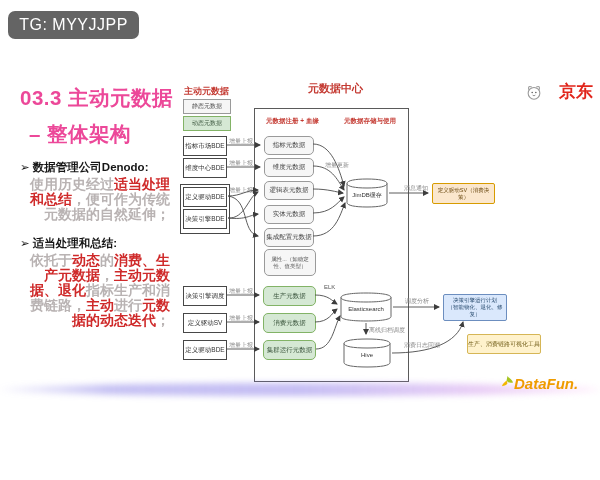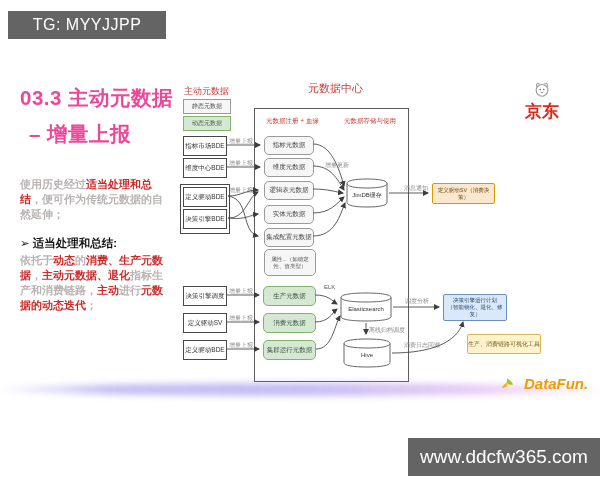--- a/index.html
+++ b/index.html
@@ -3,30 +3,30 @@
 <meta charset="utf-8">
 <style>
   html,body { margin:0; padding:0; }
   #page {
     position:relative; width:600px; height:480px; background:#ffffff;
     font-family:"Liberation Sans","DejaVu Sans",sans-serif; overflow:hidden;
   }
   
   .badge { position:absolute; background:#646464; color:#fff;
            display:flex; align-items:center; justify-content:center; }
-  #tg-badge { left:8px; top:11px; width:158px; height:28px; font-size:16px; letter-spacing:0.5px; }
+  #tg-badge { left:8px; top:11px; width:131px; height:28px; font-size:16px; letter-spacing:0.5px;border-radius:7px; }
   #url-badge { left:408px; top:438px; width:192px; height:38px; font-size:19px; }
   
   .title { position:absolute; font-weight:bold; color:#ec4899; font-size:20.5px; letter-spacing:0.5px; }
   .bullet-header { position:absolute; font-weight:bold; color:#151515; font-size:11.5px; }
-  .bullet-body { position:absolute; width:150px; font-size:11px; line-height:15px; font-weight:bold; }
+  .bullet-body { position:absolute; width:150px; font-size:14px; line-height:15px; font-weight:bold;text-align:right; }
   .seg-gray { color:#b9b3b3; }
   .seg-red { color:#cf2a2a; }
   
-  .dred { position:absolute; color:#c43a32; font-weight:normal; white-space:nowrap; }
+  .dred { position:absolute; color:#c43a32; font-weight:bold; white-space:nowrap; }
   #center-box { position:absolute; left:254px; top:108px; width:153px; height:272px;
                 border:1px solid #5a5a5a; background:#fff; }
   .srcbox { position:absolute; width:42px; height:18px; border:1px solid #474747; background:#fff;
             font-size:6.5px; color:#333; display:flex; align-items:center; justify-content:center;
             text-align:center; z-index:2; }
   .groupbox { position:absolute; left:180px; top:184px; width:48px; height:48px;
               border:1px solid #474747; background:#fff; z-index:1; }
   .metabox { position:absolute; left:264px; width:48px; height:17px; border:1px solid #9a9a9a;
              background:#f6f6f6; border-radius:5px; font-size:6.5px; color:#444;
              display:flex; align-items:center; justify-content:center; text-align:center; z-index:2; }
@@ -46,43 +46,43 @@
   .orangebox { position:absolute; left:432px; top:183px; width:61px; height:19px; border:1px solid #d79b00;
                background:#fbe7cd; border-radius:2px; font-size:5.5px; line-height:7px; color:#6b4a12;
                display:flex; align-items:center; justify-content:center; text-align:center; z-index:2; }
   .bluebox { position:absolute; left:443px; top:294px; width:62px; height:25px; border:1px solid #6c8ebf;
              background:#dae8fc; border-radius:2px; font-size:5.5px; line-height:7px; color:#274a6e;
              display:flex; flex-direction:column; align-items:center; justify-content:center;
              text-align:center; z-index:2; }
   .yellowbox { position:absolute; left:467px; top:334px; width:72px; height:18px; border:1px solid #d6b656;
                background:#fff2cc; border-radius:2px; font-size:6px; color:#6e5a14;
                display:flex; align-items:center; justify-content:center; text-align:center; z-index:2; }
-  #jd-logo { position:absolute; left:525px; top:80px; display:flex; align-items:center; gap:2px; z-index:2;flex-direction:column; }
+  #jd-logo { position:absolute; left:525px; top:80px; display:flex; align-items:center; gap:16px; z-index:2; }
   #jd-logo .jd-text { color:#e1251b; font-weight:bold; font-size:17px; }
-  #datafun-logo { position:absolute; left:501px; top:375px; display:flex; align-items:center; gap:10px;
+  #datafun-logo { position:absolute; left:501px; top:375px; display:flex; gap:0;
                   font-style:italic; font-weight:bold; font-size:15px; color:#ef9c00; z-index:3; }
   #wave { position:absolute; left:0px; top:383px; width:600px; height:13px; border-radius:50%;
           background:linear-gradient(90deg, rgba(120,110,225,0.05), rgba(125,115,228,0.45) 18%,
                      rgba(140,125,232,0.5) 50%, rgba(215,165,238,0.55) 80%, rgba(255,205,245,0.35));
           filter:blur(3px); z-index:1; }
   #edges { position:absolute; left:0; top:0; z-index:4; pointer-events:none; }
 </style>
 </head>
 <body>
 
 <div id="page">
 
   <div id="tg-badge" class="badge">TG: MYYJJPP</div>
-  <div id="url-badge" class="badge">www.ddcfw365.com</div>
 
   <div id="wave"></div>
 
   <div class="title" style="left:20px; top:84px;">03.3 主动元数据</div>
-  <div class="title" style="left:29px; top:120px;">– 增量上报</div>
-
+  <div class="title" style="left:29px; top:120px;">– 整体架构</div>
+
+  <div class="bullet-header" style="left:20px; top:160px;">➢ 数据管理公司Denodo:</div>
   <div class="bullet-body" style="left:20px; top:177px;">
     <span class="seg-gray">使用历史经过</span><span class="seg-red">适当处理和总结</span><span class="seg-gray">，便可作为传统元数据的自然延伸；</span>
   </div>
 
   <div class="bullet-header" style="left:20px; top:236px;">➢ 适当处理和总结:</div>
   <div class="bullet-body" style="left:20px; top:253px;">
     <span class="seg-gray">依托于</span><span class="seg-red">动态</span><span class="seg-gray">的</span><span class="seg-red">消费、生产元数据</span><span class="seg-gray">，</span><span class="seg-red">主动元数据、退化</span><span class="seg-gray">指标生产和消费链路，</span><span class="seg-red">主动</span><span class="seg-gray">进行</span><span class="seg-red">元数据的动态迭代</span><span class="seg-gray">；</span>
   </div>
 
   <div class="dred" style="left:184px; top:85px; font-size:9px;">主动元数据</div>

